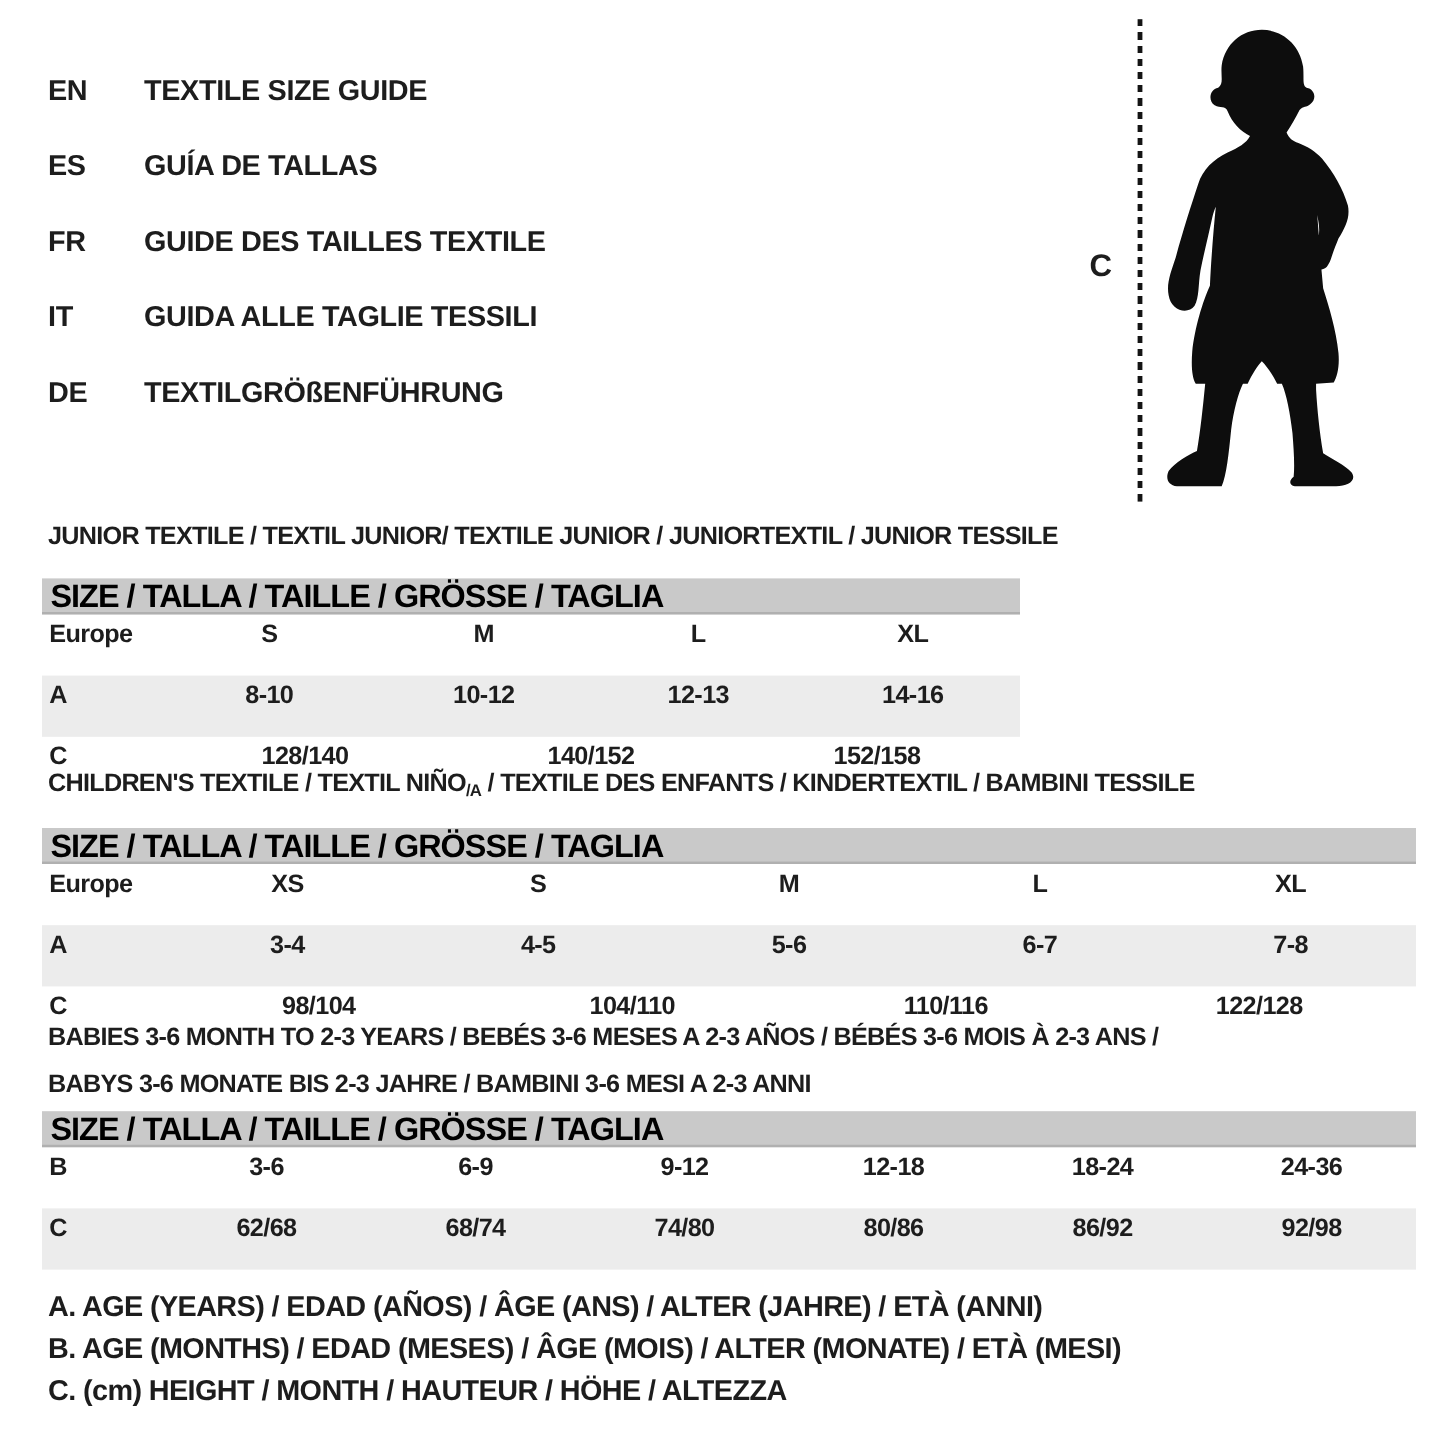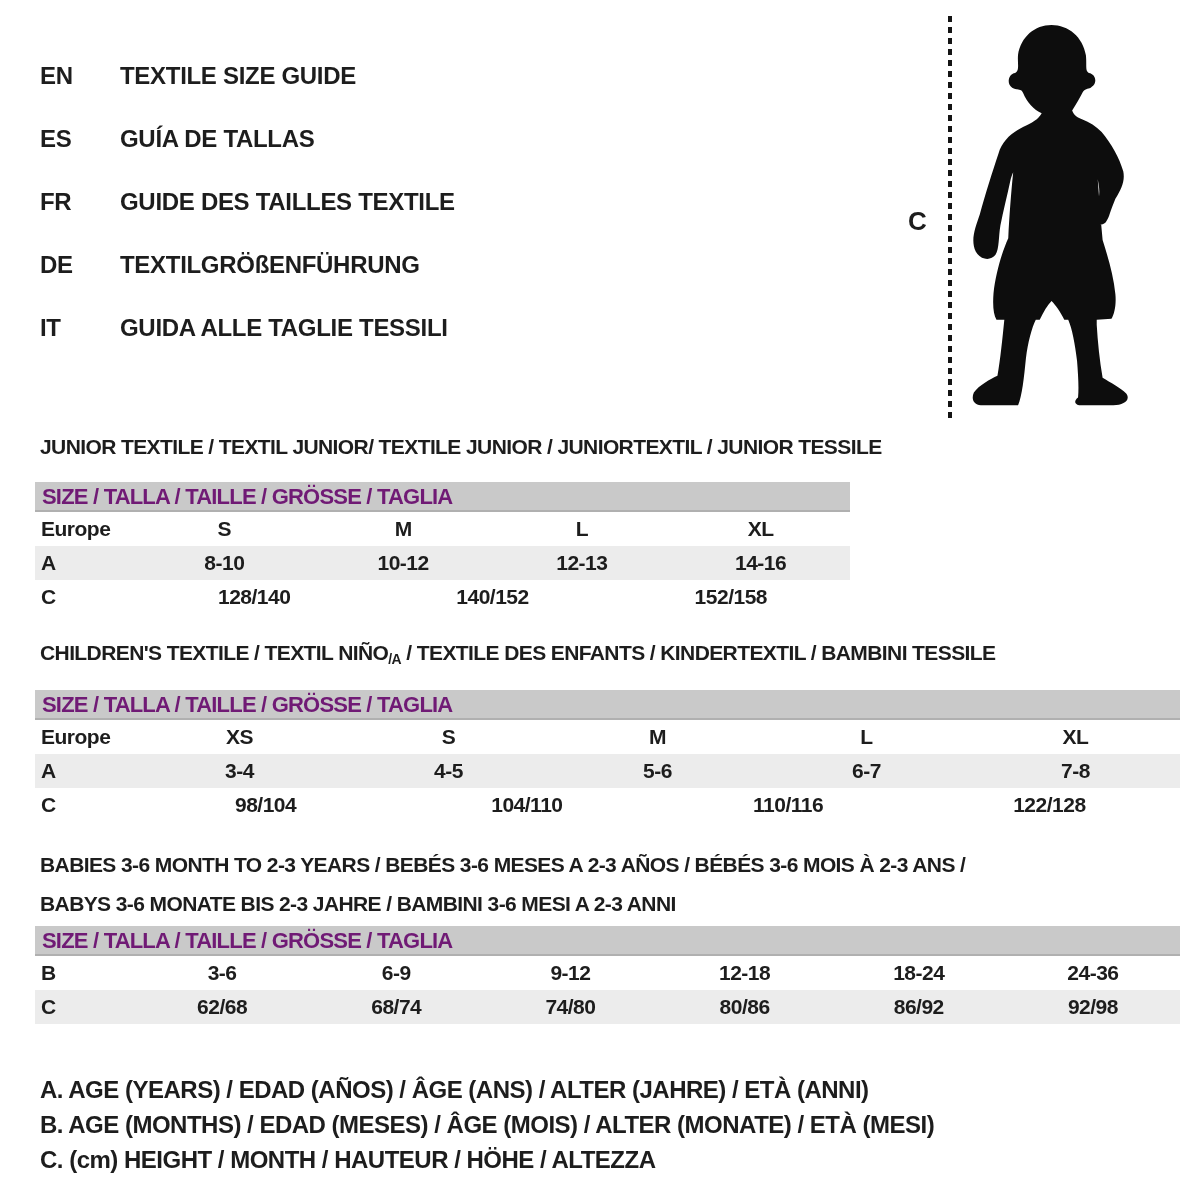--- a/index.html
+++ b/index.html
@@ -32,23 +32,23 @@
 
   
   .size-table { position:absolute; left:35px; }
   .tbl-junior   { top:482px; width:815px; }
   .tbl-children { top:690px; width:1145px; }
   .tbl-babies   { top:926px; width:1145px; }
 
   .size-bar {
     height:30px; line-height:30px; background:#c9c9c9;
     border-bottom:2px solid #b0b0b0; box-sizing:border-box;
-    padding-left:7px; font-size:22px; letter-spacing:-0.8px; color:#701a75; white-space:nowrap;
+    padding-left:7px; font-size:27px; letter-spacing:-0.8px; color:#000000; white-space:nowrap;
   }
-  .t-row { display:flex; height:34px; line-height:33px; font-size:21px; letter-spacing:-0.5px; }
+  .t-row { display:flex; height:51px; line-height:33px; font-size:21px; letter-spacing:-0.5px; }
   .t-row.shaded { background:#ececec; }
   .t-label { width:100px; padding-left:6px; box-sizing:border-box; }
   .t-cell  { flex:1; text-align:center; }
 
   
   .legend { position:absolute; left:40px; top:1072px; }
   .legend-line { line-height:35px; font-size:24px; letter-spacing:-0.5px; white-space:nowrap; }
 </style>
 </head>
 <body>
@@ -62,26 +62,26 @@
     </div>
     <div class="lang-row">
       <span class="lang-code">ES</span>
       <span>GUÍA DE TALLAS</span>
     </div>
     <div class="lang-row">
       <span class="lang-code">FR</span>
       <span>GUIDE DES TAILLES TEXTILE</span>
     </div>
     <div class="lang-row">
+      <span class="lang-code">IT</span>
+      <span>GUIDA ALLE TAGLIE TESSILI</span>
+    </div>
+    <div class="lang-row">
       <span class="lang-code">DE</span>
       <span>TEXTILGRÖßENFÜHRUNG</span>
-    </div>
-    <div class="lang-row">
-      <span class="lang-code">IT</span>
-      <span>GUIDA ALLE TAGLIE TESSILI</span>
     </div>
   </div>
 
   <div class="measure-line"></div>
   <div class="measure-label">C</div>
   <svg class="silhouette-svg" viewBox="0 0 175 400" aria-hidden="true">
     <path fill="#0d0d0d" d="
       M87,3
       C70,3 56,15 53,33
       C52,42 55,49 50,52

